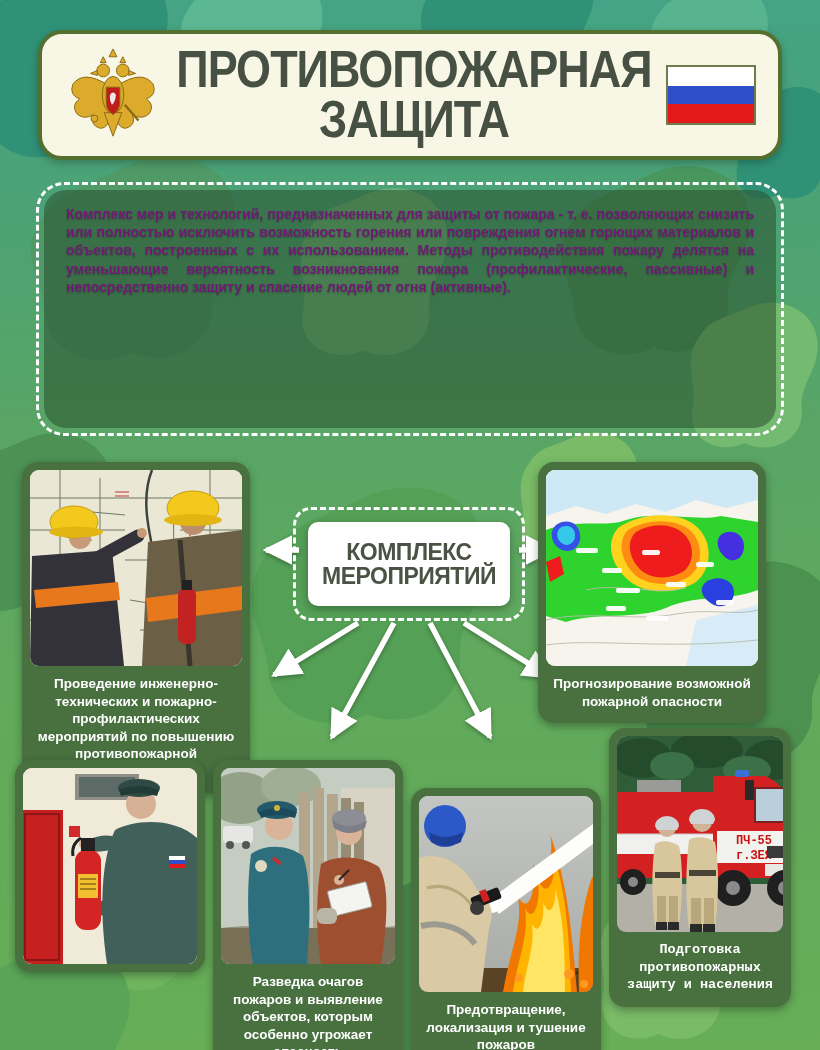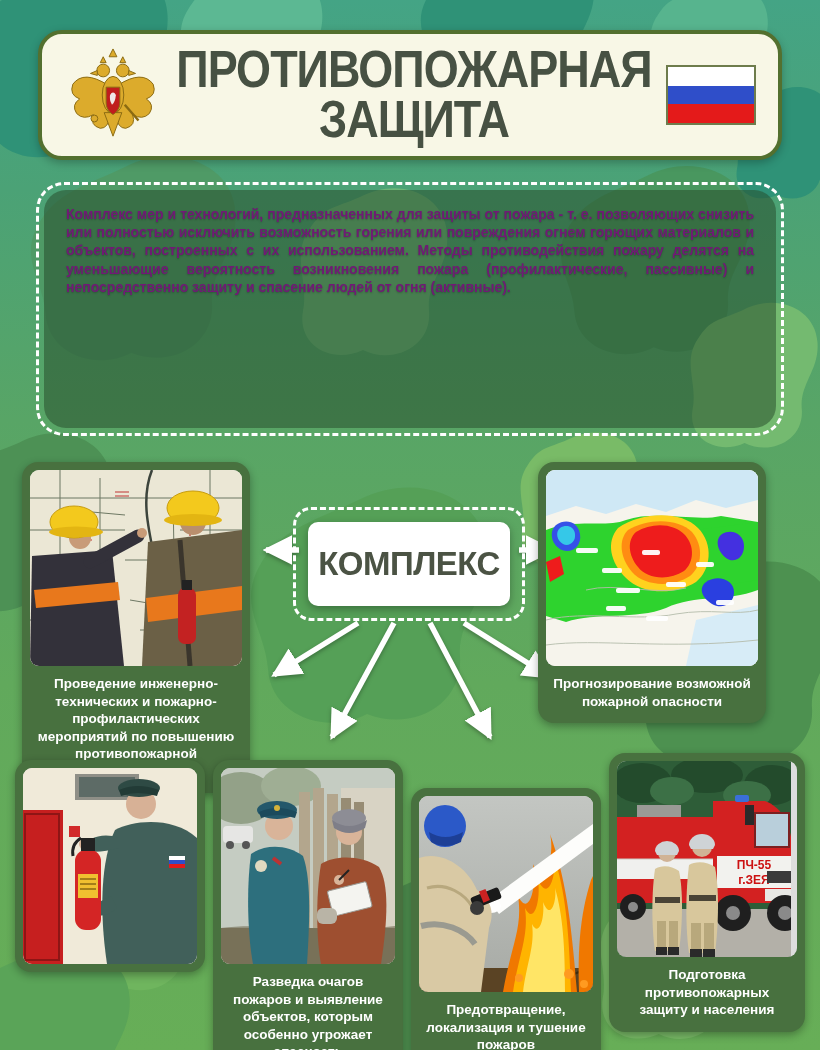--- a/index.html
+++ b/index.html
@@ -22,37 +22,37 @@
   .desc{position:absolute;left:36px;top:182px;width:748px;height:254px;box-sizing:border-box;
     border:3px dashed #ffffff;border-radius:28px;padding:5px;}
   .desc-inner{width:100%;height:100%;box-sizing:border-box;background:rgba(39,75,43,.52);
     border-radius:22px;padding:15px 22px;color:#701a75;font-weight:bold;font-size:14px;
     line-height:1.3;text-align:justify;text-shadow:0 1px 2px rgba(0,0,0,.25);}
   
   .hub-outline{position:absolute;left:293px;top:507px;width:232px;height:114px;box-sizing:border-box;
     border:3px dashed #ffffff;border-radius:18px;}
   .hub-box{position:absolute;left:308px;top:522px;width:202px;height:84px;background:#ffffff;
     border-radius:10px;display:flex;flex-direction:column;justify-content:center;align-items:center;
-    font-weight:bold;font-size:33px;color:#4b5344;line-height:1.06;letter-spacing:-.5px;
+    font-weight:bold;font-size:23px;color:#4b5344;line-height:1.06;letter-spacing:-.5px;
     box-shadow:0 3px 8px rgba(0,0,0,.3);}
   .arrows{position:absolute;left:0;top:455px;width:820px;height:320px;pointer-events:none;
     filter:drop-shadow(0 2px 2px rgba(0,0,0,.3));}
   
   .card{position:absolute;background:#48713f;border-radius:16px;padding:8px;box-sizing:border-box;
     box-shadow:0 3px 9px rgba(0,0,0,.32);}
   .photo{display:block;border-radius:9px;overflow:hidden;background:#ddd;}
   .photo svg{display:block;}
   .caption{color:#ffffff;font-weight:bold;font-size:13.5px;text-align:center;
     padding:9px 3px 5px;line-height:1.3;}
   #card-left{left:22px;top:462px;width:228px;}
   #card-right{left:538px;top:462px;width:228px;}
   #card-b1{left:15px;top:760px;width:190px;}
   #card-b2{left:213px;top:760px;width:190px;}
   #card-b3{left:411px;top:760px;width:190px;margin-top:28px;}
-  #card-b4{left:609px;top:753px;width:196px;}
+  #card-b4{left:609px;top:728px;width:182px;font-family:Liberation Mono, monospace;}
 </style>
 </head>
 <body>
 
 <div class="poster">
 
   <svg class="bg" viewBox="0 0 820 1050" preserveAspectRatio="none" aria-hidden="true">
     <defs>
       <linearGradient id="base" x1="0" y1="0" x2="0" y2="1">
         <stop offset="0" stop-color="#44a485"></stop>
@@ -131,20 +131,21 @@
       <line x1="358" y1="168" x2="274" y2="220"></line>
       <line x1="394" y1="168" x2="332" y2="282"></line>
       <line x1="430" y1="168" x2="490" y2="282"></line>
       <line x1="464" y1="168" x2="550" y2="222"></line>
     </g>
   </svg>
 
   <div class="hub-outline"></div>
   <div class="hub-box">
     <span>КОМПЛЕКС</span>
+    <span>МЕРОПРИЯТИЙ</span>
   </div>
 
   <div class="card" id="card-left">
     <div class="photo">
       <svg width="212" height="196" viewBox="0 0 212 196" preserveAspectRatio="none">
         <rect width="212" height="196" fill="#ebe7d5"></rect>
         <g stroke="#57644f" stroke-width="1" fill="none" opacity=".85">
           <path d="M0,28 H212 M0,60 H95 M150,60 H212 M30,0 V196 M70,8 V80 M180,0 V196 M0,150 H60 M110,160 H212 M95,90 H140 M160,90 H200"></path>
           <path d="M20,100 Q60,95 80,120 M140,30 Q150,70 135,110 M40,40 L95,45 M100,130 L160,140"></path>
         </g>

